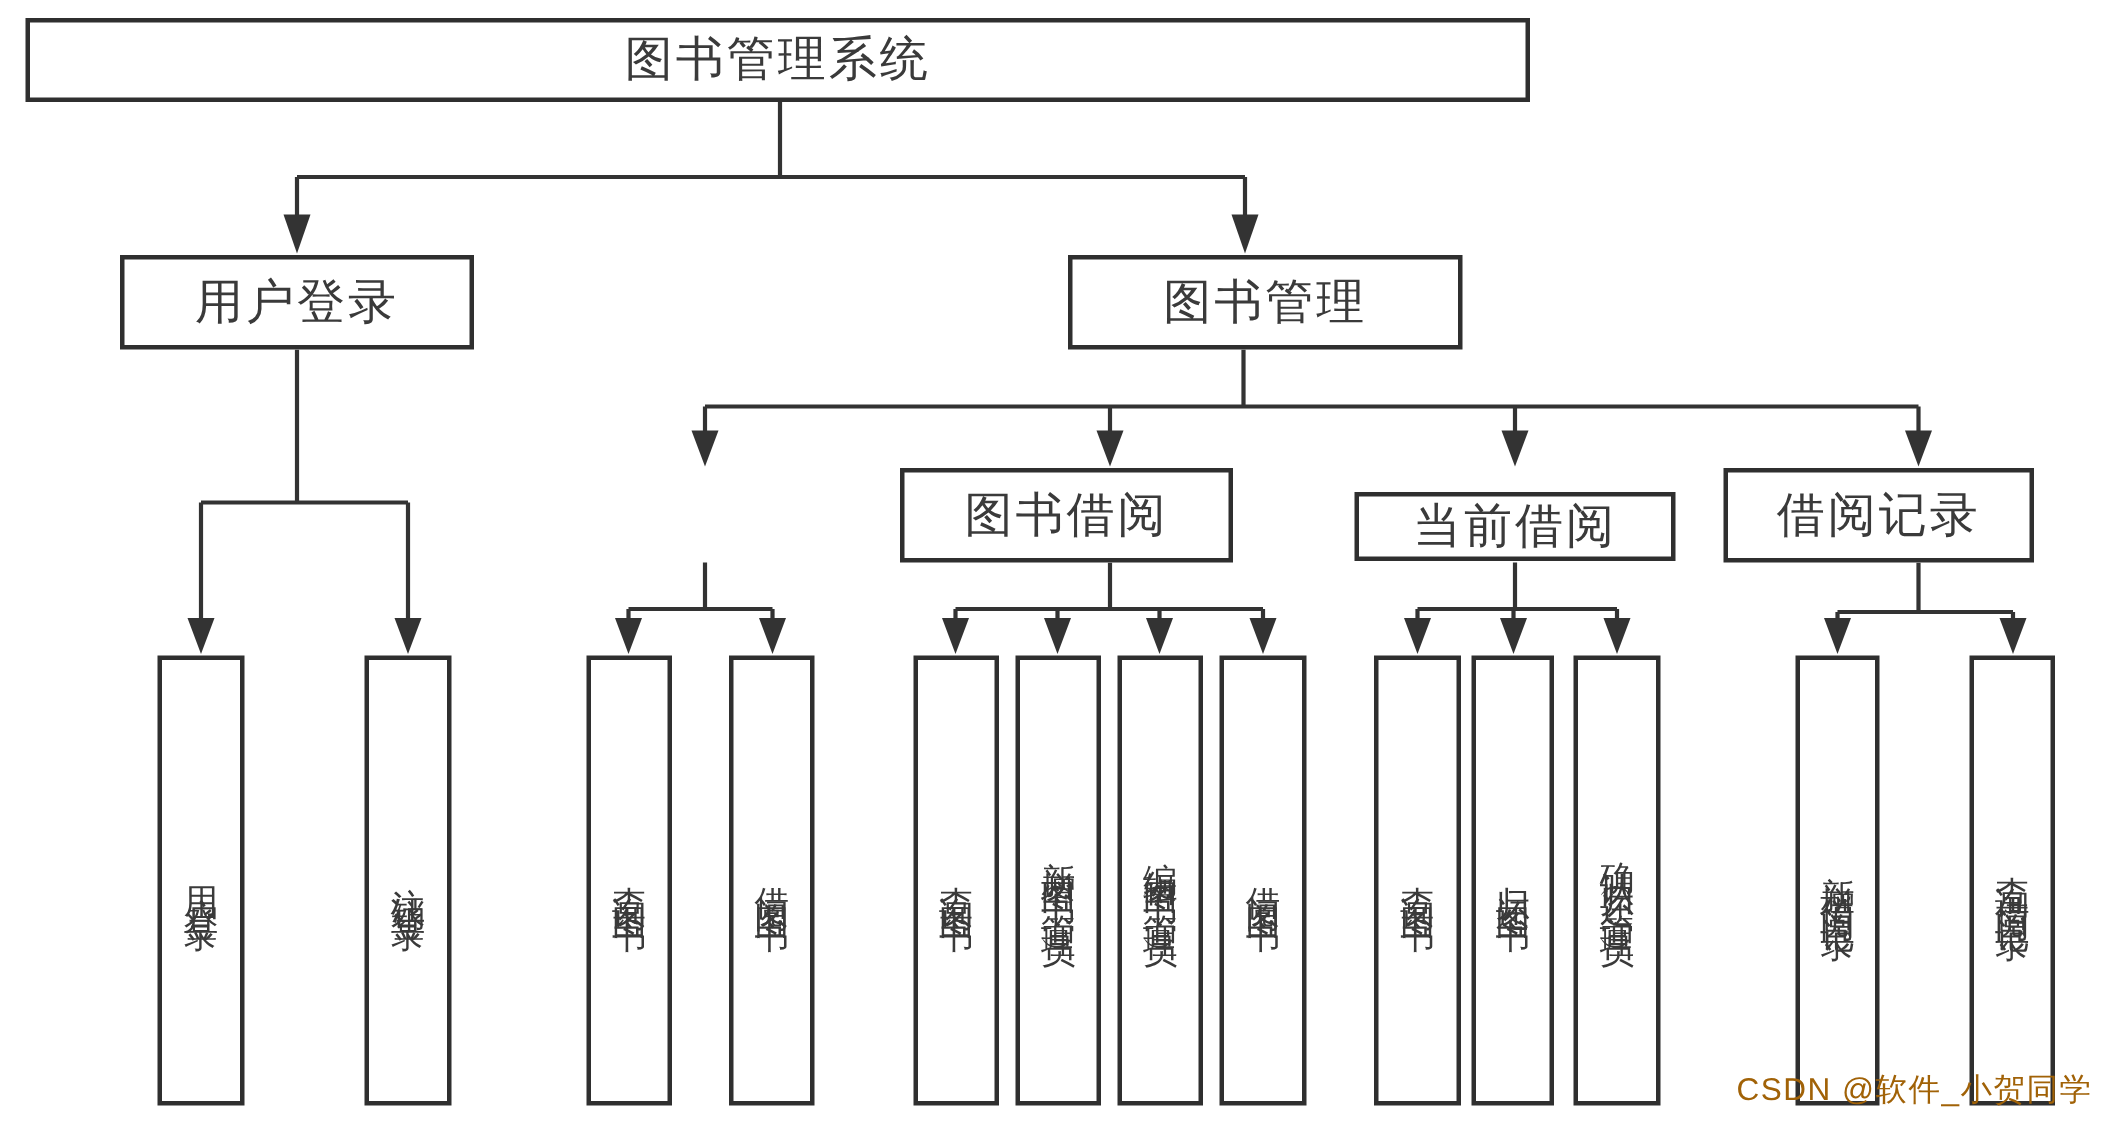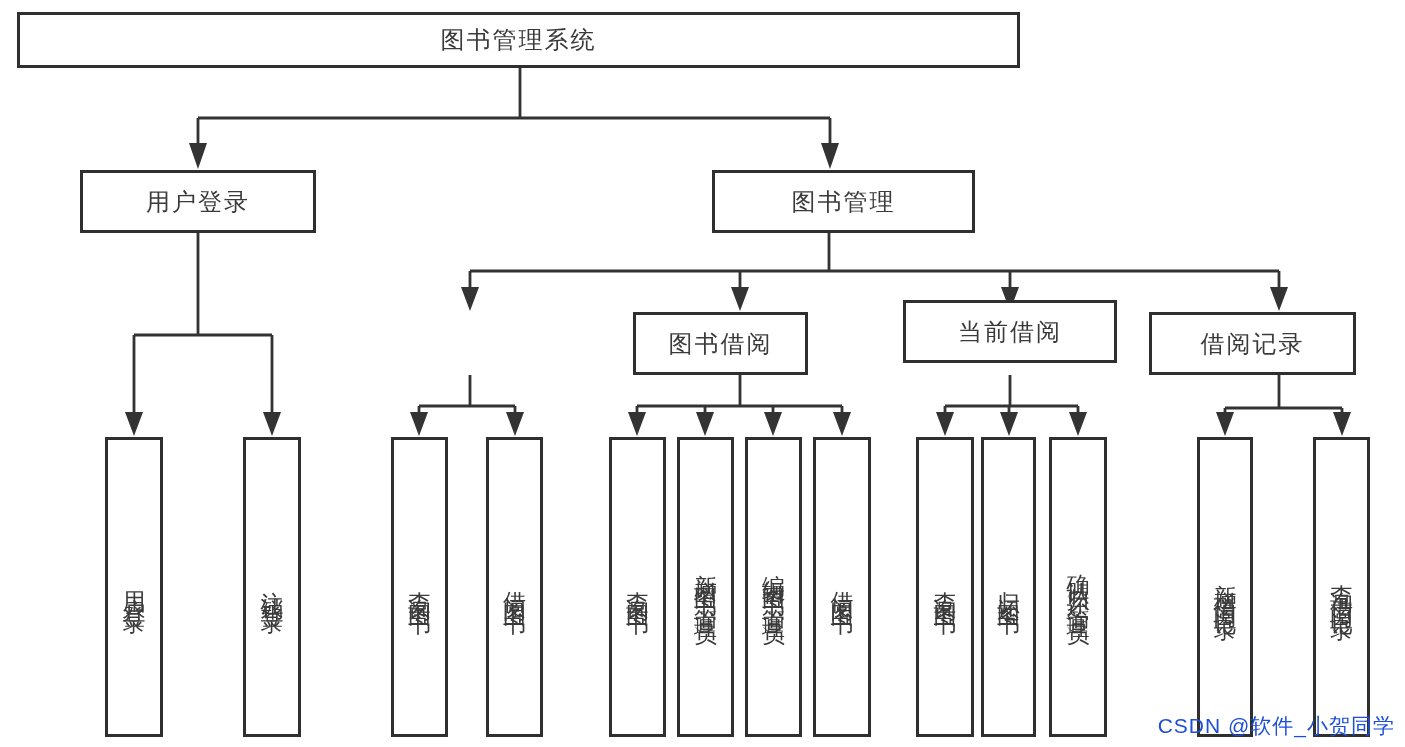--- a/index.html
+++ b/index.html
@@ -22,40 +22,40 @@
     position: absolute;
     box-sizing: border-box;
     border: 3px solid #2f2f2f;
     background: #ffffff;
     display: flex;
     align-items: center;
     justify-content: center;
     z-index: 2;
   }
   .label {
-    font-size: 24px;
+    font-size: 32px;
     letter-spacing: 2px;
     color: #3a3a3a;
     white-space: nowrap;
   }
   .vlabel {
     writing-mode: vertical-rl;
     text-orientation: mixed;
     font-size: 23px;
     line-height: 1;
     letter-spacing: 7px;
     color: #3a3a3a;
   }
   .watermark {
     position: absolute;
     right: 10px;
     bottom: 7px;
     font-size: 21px;
     letter-spacing: 1px;
-    color: #1d4ed8;
+    color: #a16207;
     z-index: 5;
     white-space: nowrap;
   }
 </style>
 </head>
 <body>
 
 <div class="canvas">
 
   <svg class="connectors" viewBox="0 0 1405 747" xmlns="http://www.w3.org/2000/svg">
@@ -122,24 +122,24 @@
     <span class="label">图书管理系统</span>
   </div>
 
   <div class="box" style="left:80px;top:170px;width:236px;height:63px">
     <span class="label">用户登录</span>
   </div>
   <div class="box" style="left:712px;top:170px;width:263px;height:63px">
     <span class="label">图书管理</span>
   </div>
 
-  <div class="box" style="left:633px;top:312px;width:175px;height:63px">
+  <div class="box" style="left:600px;top:312px;width:222px;height:63px">
     <span class="label">图书借阅</span>
   </div>
-  <div class="box" style="left:903px;top:300px;width:214px;height:63px">
+  <div class="box" style="left:903px;top:328px;width:214px;height:46px">
     <span class="label">当前借阅</span>
   </div>
   <div class="box" style="left:1149px;top:312px;width:207px;height:63px">
     <span class="label">借阅记录</span>
   </div>
 
   <div class="box" style="left:105px;top:437px;width:58px;height:300px">
     <span class="vlabel">用户登录</span>
   </div>
   <div class="box" style="left:243px;top:437px;width:58px;height:300px">

